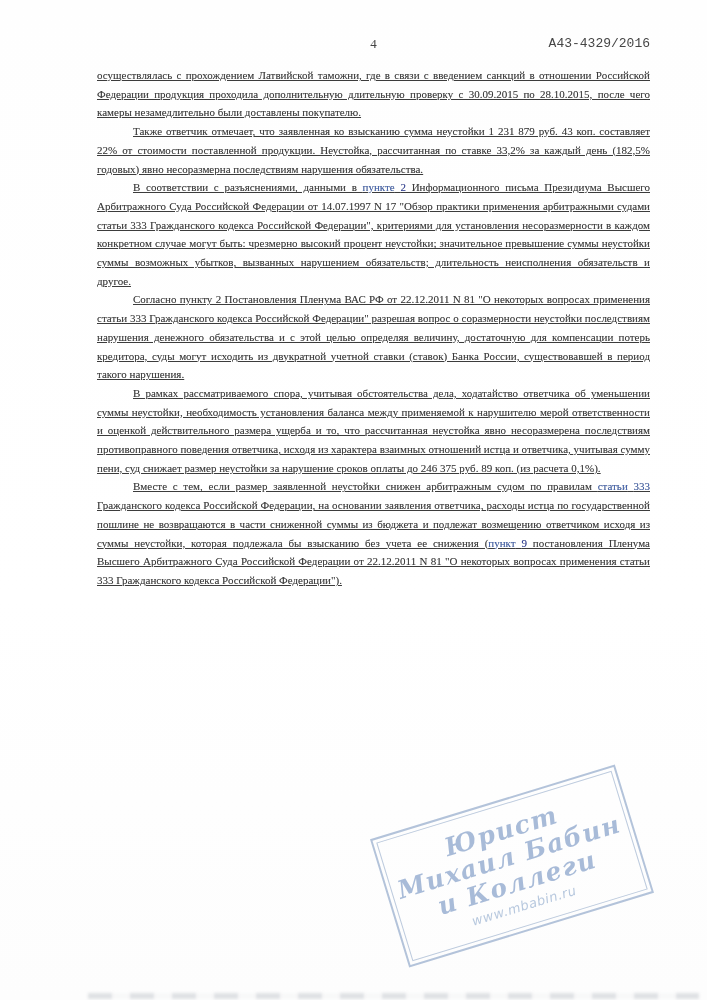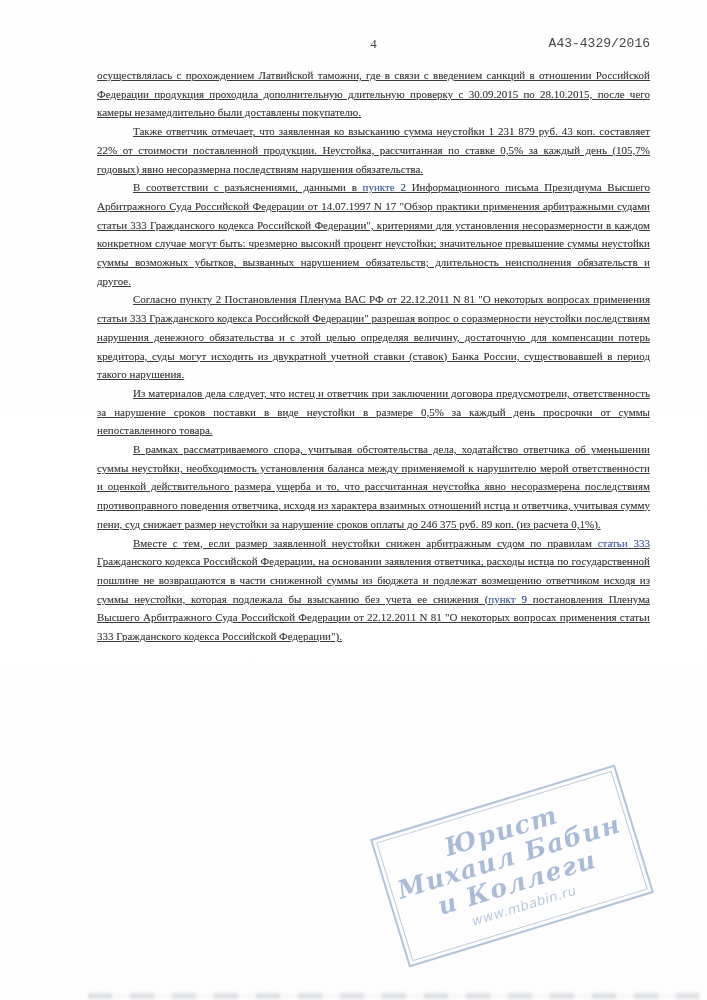--- a/index.html
+++ b/index.html
@@ -83,24 +83,23 @@
 
 <div class="page">
 
   <div class="page-header">
     <span class="page-num">4</span>
     <span class="case-num">А43-4329/2016</span>
   </div>
 
   <div class="doc-body" id="docBody">
       <p class="para">осуществлялась с прохождением Латвийской таможни, где в связи с введением санкций в отношении Российской Федерации продукция проходила дополнительную длительную проверку с 30.09.2015 по 28.10.2015, после чего камеры незамедлительно были доставлены покупателю.</p>
-      <p class="para indent">Также ответчик отмечает, что заявленная ко взысканию сумма неустойки 1 231 879 руб. 43 коп. составляет 22% от стоимости поставленной продукции. Неустойка, рассчитанная по ставке 0,5% за каждый день (105,7% годовых) явно несоразмерна последствиям нарушения обязательства.</p>
+      <p class="para indent">Также ответчик отмечает, что заявленная ко взысканию сумма неустойки 1 231 879 руб. 43 коп. составляет 22% от стоимости поставленной продукции. Неустойка, рассчитанная по ставке 33,2% за каждый день (182,5% годовых) явно несоразмерна последствиям нарушения обязательства.</p>
       <p class="para indent">В соответствии с разъяснениями, данными в <span class="link">пункте</span> <span class="link-num">2</span> Информационного письма Президиума Высшего Арбитражного Суда Российской Федерации от 14.07.1997 N 17 "Обзор практики применения арбитражными судами статьи 333 Гражданского кодекса Российской Федерации", критериями для установления несоразмерности в каждом конкретном случае могут быть: чрезмерно высокий процент неустойки; значительное превышение суммы неустойки суммы возможных убытков, вызванных нарушением обязательств; длительность неисполнения обязательств и другое.</p>
       <p class="para indent">Согласно пункту 2 Постановления Пленума ВАС РФ от 22.12.2011 N 81 "О некоторых вопросах применения статьи 333 Гражданского кодекса Российской Федерации" разрешая вопрос о соразмерности неустойки последствиям нарушения денежного обязательства и с этой целью определяя величину, достаточную для компенсации потерь кредитора, суды могут исходить из двукратной учетной ставки (ставок) Банка России, существовавшей в период такого нарушения.</p>
-      <p class="para indent">Из материалов дела следует, что истец и ответчик при заключении договора предусмотрели, ответственность за нарушение сроков поставки в виде неустойки в размере 0,5% за каждый день просрочки от суммы непоставленного товара.</p>
       <p class="para indent">В рамках рассматриваемого спора, учитывая обстоятельства дела, ходатайство ответчика об уменьшении суммы неустойки, необходимость установления баланса между применяемой к нарушителю мерой ответственности и оценкой действительного размера ущерба и то, что рассчитанная неустойка явно несоразмерена последствиям противоправного поведения ответчика, исходя из характера взаимных отношений истца и ответчика, учитывая сумму пени, суд снижает размер неустойки за нарушение сроков оплаты до 246 375 руб. 89 коп. (из расчета 0,1%).</p>
       <p class="para indent">Вместе с тем, если размер заявленной неустойки снижен арбитражным судом по правилам <span class="link">статьи</span> <span class="link">333</span> Гражданского кодекса Российской Федерации, на основании заявления ответчика, расходы истца по государственной пошлине не возвращаются в части сниженной суммы из бюджета и подлежат возмещению ответчиком исходя из суммы неустойки, которая подлежала бы взысканию без учета ее снижения (<span class="link">пункт</span> <span class="link-num">9</span> постановления Пленума Высшего Арбитражного Суда Российской Федерации от 22.12.2011 N 81 "О некоторых вопросах применения статьи 333 Гражданского кодекса Российской Федерации").</p>
     </div>
 
   <div class="stamp">
     <div class="stamp-border"></div>
     <div class="stamp-line">Юрист</div>
     <div class="stamp-line">Михаил Бабин</div>
     <div class="stamp-line">и Коллеги</div>
     <div class="stamp-site">www.mbabin.ru</div>

